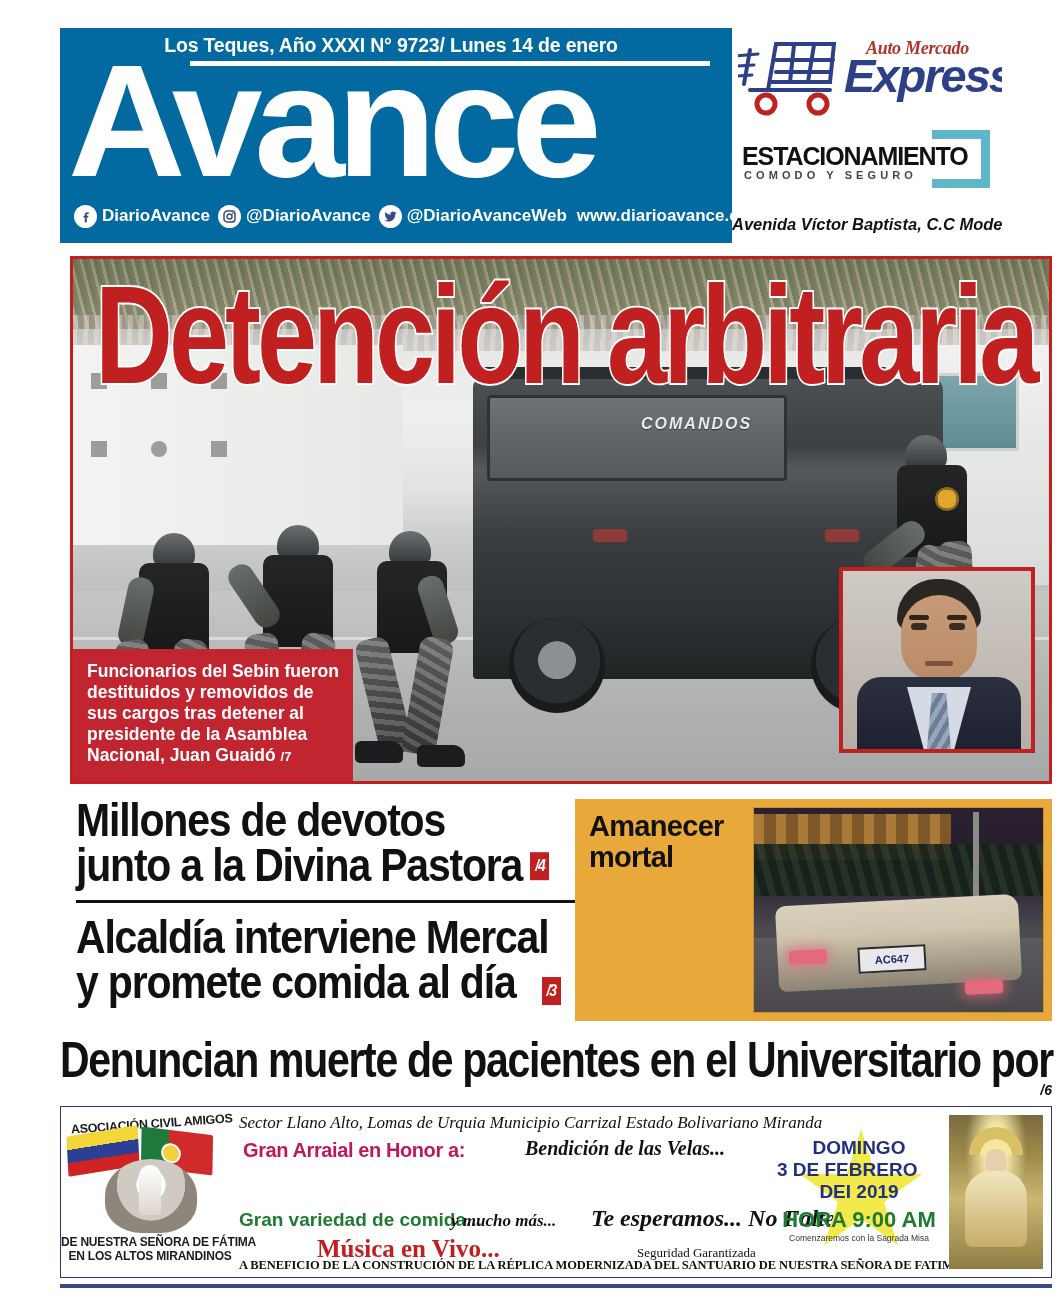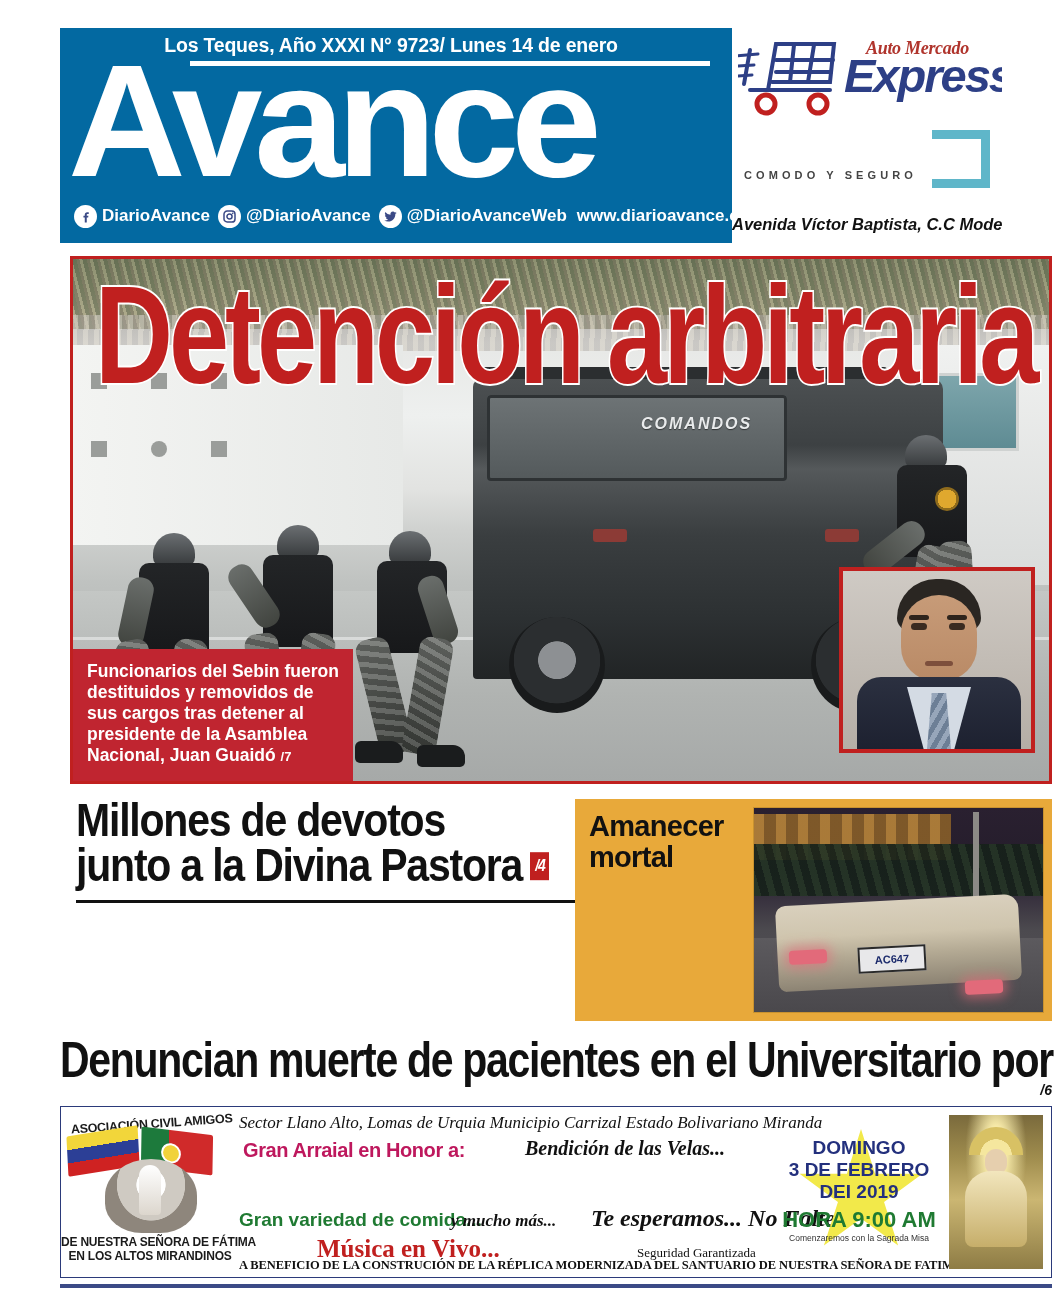--- a/index.html
+++ b/index.html
@@ -845,21 +845,21 @@
     text-align: center;
     font-family: "Liberation Sans", sans-serif;
     font-weight: bold;
     font-size: 19px;
     color: #23307d;
     white-space: nowrap;
   }
   .ab-fecha {
     position: absolute;
     left: 0; right: 0; top: 52px;
-    text-align: center;
+    text-align: left;
     font-family: "Liberation Sans", sans-serif;
     font-weight: bold;
     font-size: 19px;
     color: #23307d;
     white-space: nowrap;
   }
   .ab-anio {
     position: absolute;
     left: 0; right: 0; top: 74px;
     text-align: center;
@@ -996,20 +996,21 @@
           </svg>
         </div>
 
         <div class="exp-brand">
           <div class="exp-auto">Auto Mercado</div>
           <div class="exp-express">Express</div>
         </div>
 
         <div class="est-block">
           <div class="est-bracket"></div>
+          <div class="est-title">ESTACIONAMIENTO</div>
           <div class="est-sub">COMODO Y SEGURO</div>
         </div>
 
         <div class="ad-addr">Avenida Víctor Baptista, C.C Modelo</div>
       </div>
     </div>
   </div>
 
   <div class="hero">
     <div class="hero-photo">
@@ -1109,20 +1110,26 @@
   <div class="sec">
     <div class="sec-row">
       <div class="sec-h">Millones de devotos</div>
       <div class="sec-h">
         <span>junto a la Divina Pastora</span><span class="pagebadge">/4</span>
       </div>
     </div>
 
     <div class="sec-rule"></div>
 
+    <div class="sec-row">
+      <div class="sec-h">Alcaldía interviene Mercal</div>
+      <div class="sec-h">
+        <span>y promete comida al día</span><span class="pagebadge" style="margin-left:26px; vertical-align:2px;">/3</span>
+      </div>
+    </div>
   </div>
 
   <div class="yellow">
     <div class="yellow-text">
       <div class="yellow-title">Amanecer</div>
       <div class="yellow-title">mortal</div>
     </div>
     <div class="yellow-photo">
       <div class="night-bg"></div>
       <div class="night-bldg"></div>

